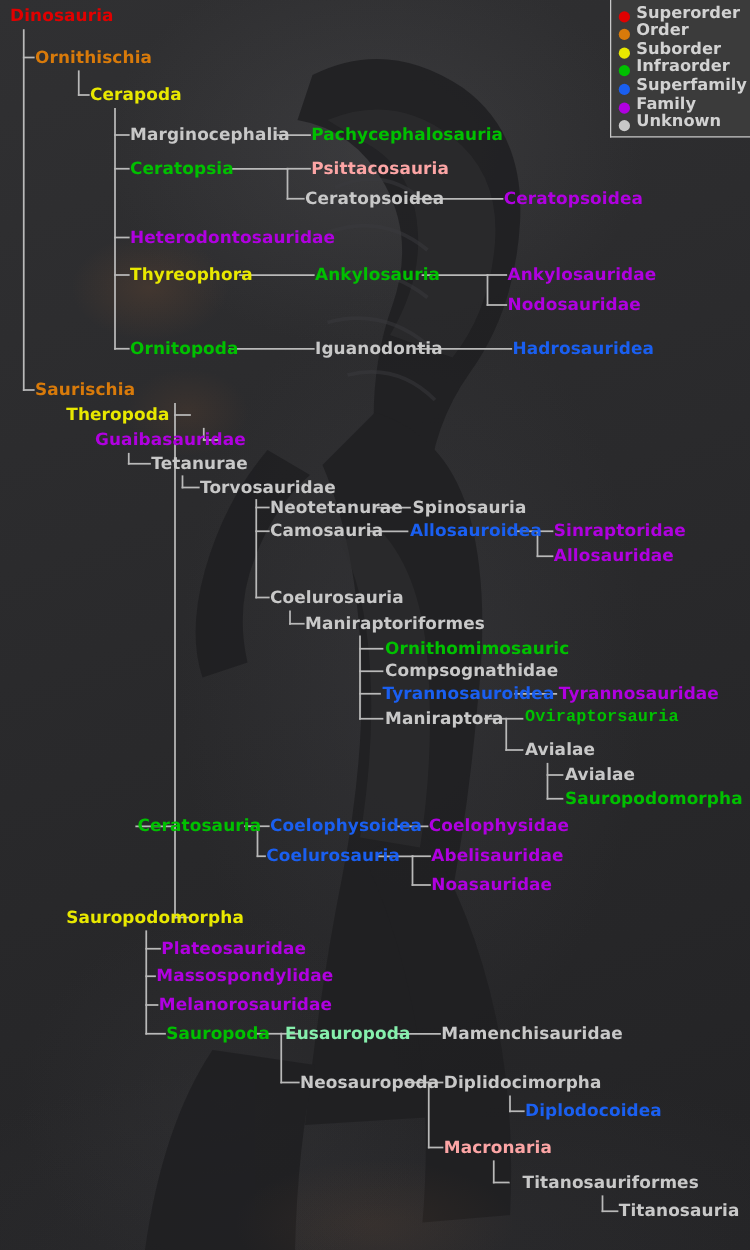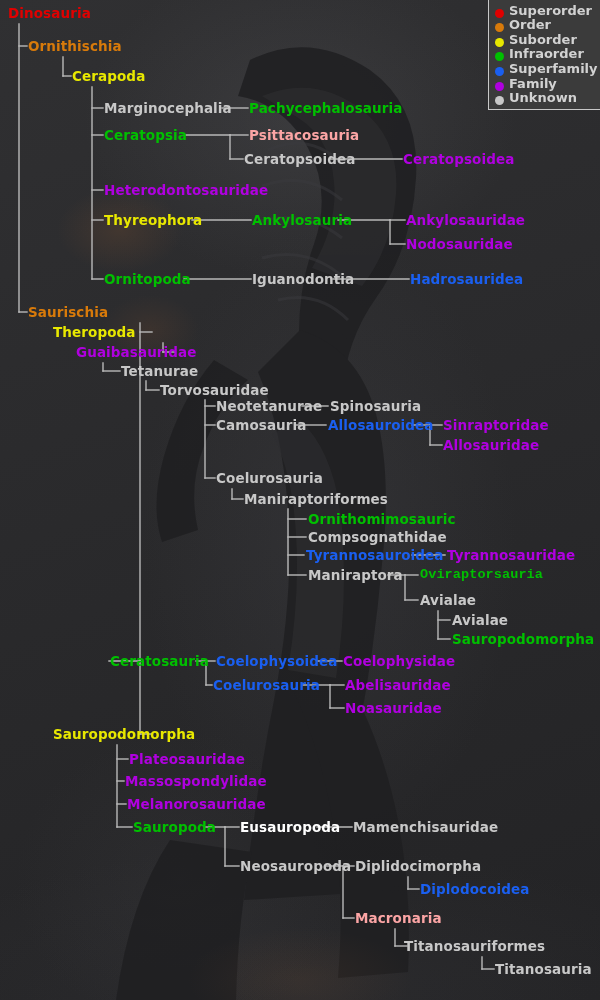--- a/index.html
+++ b/index.html
@@ -238,27 +238,27 @@
       <div class="node" style="left: 216px; top: 661px; color: rgb(26, 95, 240);">Coelophysoidea</div>
       <div class="node" style="left: 343px; top: 661px; color: rgb(176, 0, 224);">Coelophysidae</div>
       <div class="node" style="left: 213px; top: 685px; color: rgb(26, 95, 240);">Coelurosauria</div>
       <div class="node" style="left: 345px; top: 685px; color: rgb(176, 0, 224);">Abelisauridae</div>
       <div class="node" style="left: 345px; top: 708px; color: rgb(176, 0, 224);">Noasauridae</div>
       <div class="node" style="left: 53px; top: 734px; color: rgb(232, 232, 0);">Sauropodomorpha</div>
       <div class="node" style="left: 129px; top: 759px; color: rgb(176, 0, 224);">Plateosauridae</div>
       <div class="node" style="left: 125px; top: 781px; color: rgb(176, 0, 224);">Massospondylidae</div>
       <div class="node" style="left: 127px; top: 804px; color: rgb(176, 0, 224);">Melanorosauridae</div>
       <div class="node" style="left: 133px; top: 827px; color: rgb(0, 192, 0);">Sauropoda</div>
-      <div class="node" style="left: 240px; top: 827px; color: #ffffff; text-align: right;">Eusauropoda</div>
+      <div class="node" style="left: 228px; top: 827px; color: #86efac; text-align: right;">Eusauropoda</div>
       <div class="node" style="left: 353px; top: 827px; color: rgb(200, 200, 200);">Mamenchisauridae</div>
       <div class="node" style="left: 240px; top: 866px; color: rgb(200, 200, 200);">Neosauropoda</div>
       <div class="node" style="left: 355px; top: 866px; color: rgb(200, 200, 200);">Diplidocimorpha</div>
       <div class="node" style="left: 420px; top: 889px; color: rgb(26, 95, 240);">Diplodocoidea</div>
       <div class="node" style="left: 355px; top: 918px; color: #fca5a5;">Macronaria</div>
-      <div class="node" style="left: 404px; top: 946px; color: rgb(200, 200, 200);">Titanosauriformes</div>
+      <div class="node" style="left: 418px; top: 946px; color: rgb(200, 200, 200);">Titanosauriformes</div>
       <div class="node" style="left: 495px; top: 969px; color: rgb(200, 200, 200);">Titanosauria</div>
     </div>
 
   <div id="legend">
       <div class="legend-row">
         <span class="legend-dot" style="background: rgb(224, 0, 0);"></span>
         <span class="legend-label">Superorder</span>
       </div>
       <div class="legend-row">
         <span class="legend-dot" style="background: rgb(216, 122, 10);"></span>

